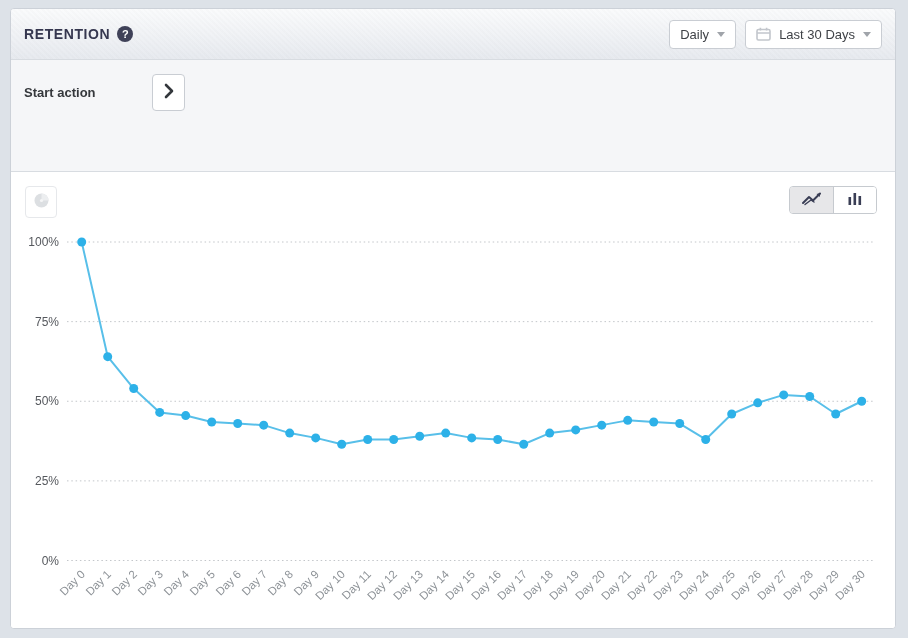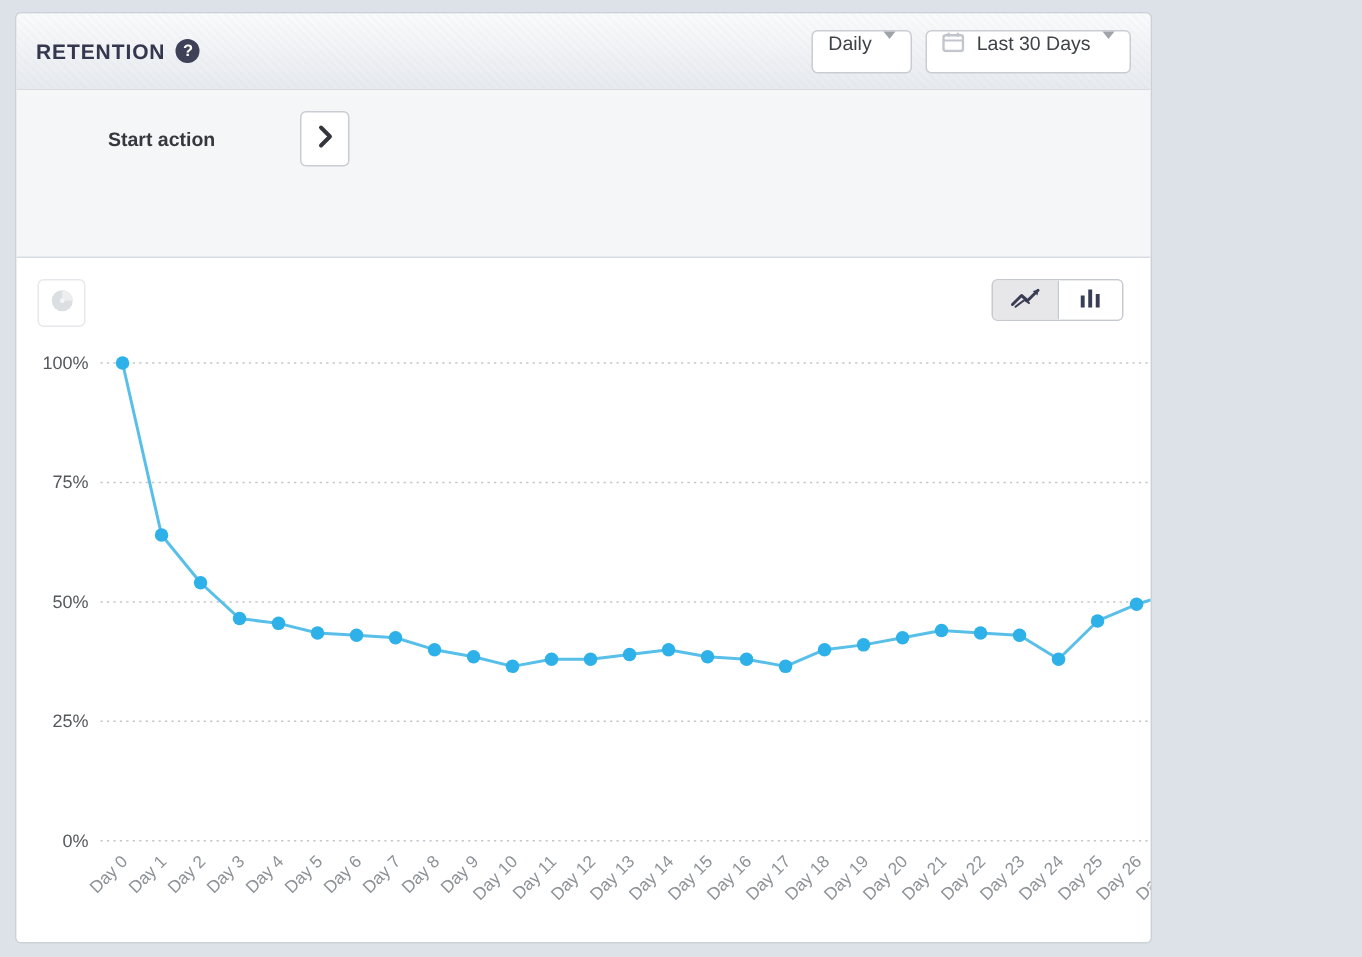--- a/index.html
+++ b/index.html
@@ -6,21 +6,21 @@
   html, body { width: 908px; height: 638px; }
   body {
     background: #dde2e8;
     font-family: "Liberation Sans", sans-serif;
     position: relative;
     overflow: hidden;
   }
   .card {
     position: absolute;
     left: 10px; top: 8px;
-    width: 758px; height: 621px;
+    width: 886px; height: 621px;
     background: #ffffff;
     border: 1px solid #ccd1d8;
     border-radius: 4px;
     overflow: hidden;
   }
   
   .card-header {
     height: 51px;
     background:
       repeating-linear-gradient(45deg, rgba(0,0,0,0.012) 0 2px, rgba(255,255,255,0.02) 2px 4px),
@@ -45,21 +45,21 @@
     font-size: 11px;
     font-weight: bold;
     display: flex; align-items: center; justify-content: center;
     cursor: pointer;
   }
   .header-right { margin-left: auto; display: flex; gap: 9px; }
   .select-btn {
     background: #ffffff;
     border: 1px solid #c9cdd3;
     border-radius: 4px;
-    display: flex; 
+    display: flex; align-items: center;
     gap: 8px;
     padding: 0 10px;
     font-size: 13px;
     color: #3f4247;
     font-family: "Liberation Sans", sans-serif;
     cursor: pointer;
   }
   .select-btn.sm { height: 29px; }
   .select-btn.lg { height: 31px; min-width: 91px; justify-content: space-between; }
   .caret {
@@ -70,21 +70,21 @@
     display: inline-block;
   }
   .cal-icon { display: inline-flex; }
   
   .actions {
     height: 112px;
     background: #f5f6f8;
     border-bottom: 1px solid #d8dce1;
     padding: 17px 13px 0 13px;
   }
-  .action-row { display: flex; align-items: center; height: 31px; margin-bottom: 12px; margin-left: 48px; }
+  .action-row { display: flex; align-items: center; height: 31px; margin-bottom: 12px; }
   .action-label {
     width: 120px;
     font-size: 13px;
     font-weight: bold;
     color: #35383c;
   }
   .next-btn {
     margin-left: 8px;
     width: 33px; height: 37px;
     background: #ffffff;

